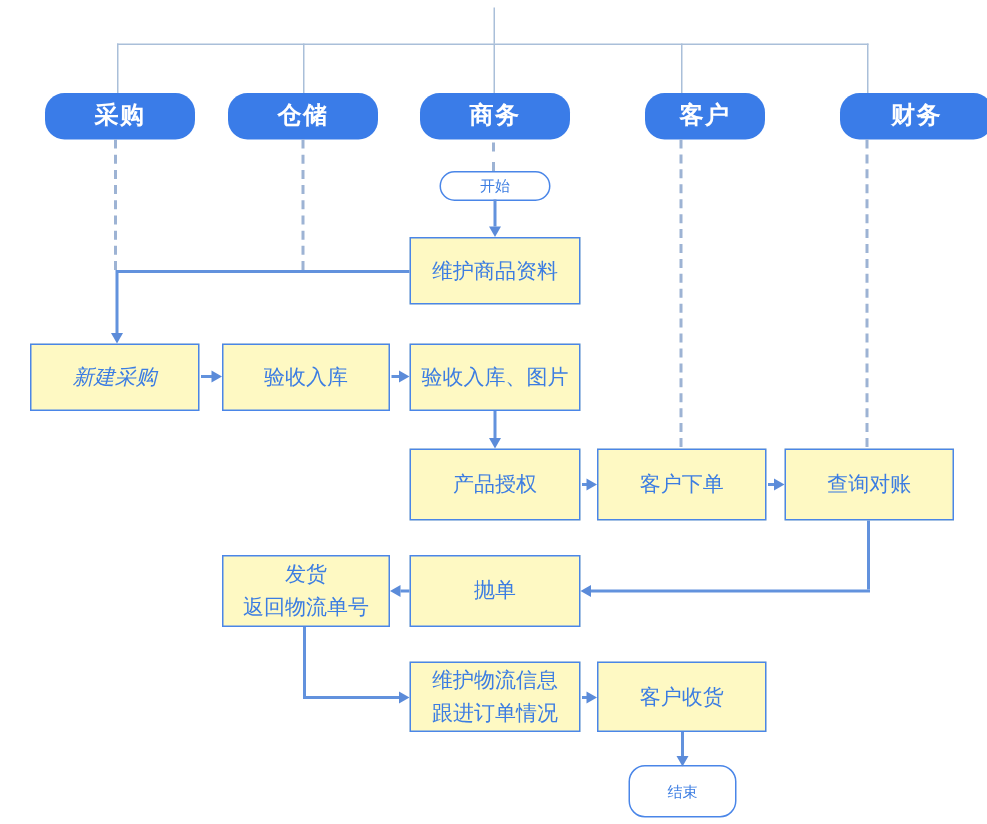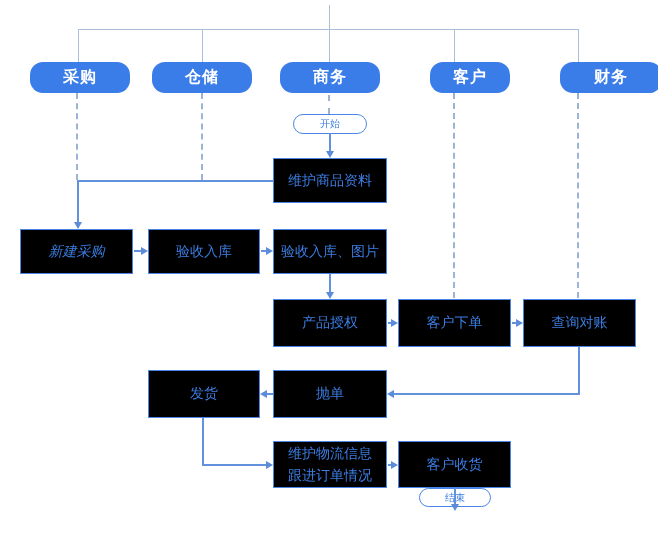--- a/index.html
+++ b/index.html
@@ -25,21 +25,21 @@
   .flow{position:absolute;background:#6292dd;}
 
   
   .arr{position:absolute;width:0;height:0;}
   .arr-d{border-left:4px solid transparent;border-right:4px solid transparent;border-top:7px solid #5b8bd9;}
   .arr-r{border-top:4px solid transparent;border-bottom:4px solid transparent;border-left:7px solid #5b8bd9;}
   .arr-l{border-top:4px solid transparent;border-bottom:4px solid transparent;border-right:7px solid #5b8bd9;}
 
   
   .node{
-    position:absolute;background:#000000;border:1.5px solid #4a86e8;
+    position:absolute;background:#fef9c3;border:1.5px solid #4a86e8;
     color:#3c7de2;font-size:14px;
     display:flex;flex-direction:column;align-items:center;justify-content:center;
     line-height:1.55;text-align:center;box-sizing:border-box;
   }
 
   
   .terminal{
     position:absolute;background:#ffffff;border:1.5px solid #4a86e8;
     border-radius:11px;color:#3c7de2;font-size:10px;
     display:flex;align-items:center;justify-content:center;box-sizing:border-box;
@@ -76,21 +76,21 @@
 
   <div class="dashv" style="left:76px;top:93px;height:87px;"></div>
   <div class="dashv" style="left:201px;top:93px;height:87px;"></div>
   <div class="dashv" style="left:328px;top:95px;height:19px;"></div>
   <div class="dashv" style="left:453px;top:93px;height:205px;"></div>
   <div class="dashv" style="left:577px;top:93px;height:205px;"></div>
 
   <div class="terminal" style="left:293px;top:114px;width:74px;height:20px;">
     <span>开始</span>
   </div>
-  <div class="terminal" style="left:419px;top:488px;width:72px;height:19px;font-family:Liberation Serif, serif;">
+  <div class="terminal" style="left:419px;top:510px;width:72px;height:35px;font-family:Liberation Serif, serif;">
     <span>结束</span>
   </div>
 
   <div class="node" style="left:273px;top:158px;width:114px;height:45px;">
     <span>维护商品资料</span>
   </div>
   <div class="node" style="left:20px;top:229px;width:113px;height:45px;font-style:italic;">
     <span>新建采购</span>
   </div>
   <div class="node" style="left:148px;top:229px;width:112px;height:45px;">
@@ -103,20 +103,21 @@
     <span>产品授权</span>
   </div>
   <div class="node" style="left:398px;top:299px;width:113px;height:48px;">
     <span>客户下单</span>
   </div>
   <div class="node" style="left:523px;top:299px;width:113px;height:48px;">
     <span>查询对账</span>
   </div>
   <div class="node" style="left:148px;top:370px;width:112px;height:48px;">
     <span>发货</span>
+    <span>返回物流单号</span>
   </div>
   <div class="node" style="left:273px;top:370px;width:114px;height:48px;">
     <span>抛单</span>
   </div>
   <div class="node" style="left:273px;top:441px;width:114px;height:47px;align-items:center;">
     <span>维护物流信息</span>
     <span>跟进订单情况</span>
   </div>
   <div class="node" style="left:398px;top:441px;width:113px;height:47px;">
     <span>客户收货</span>

